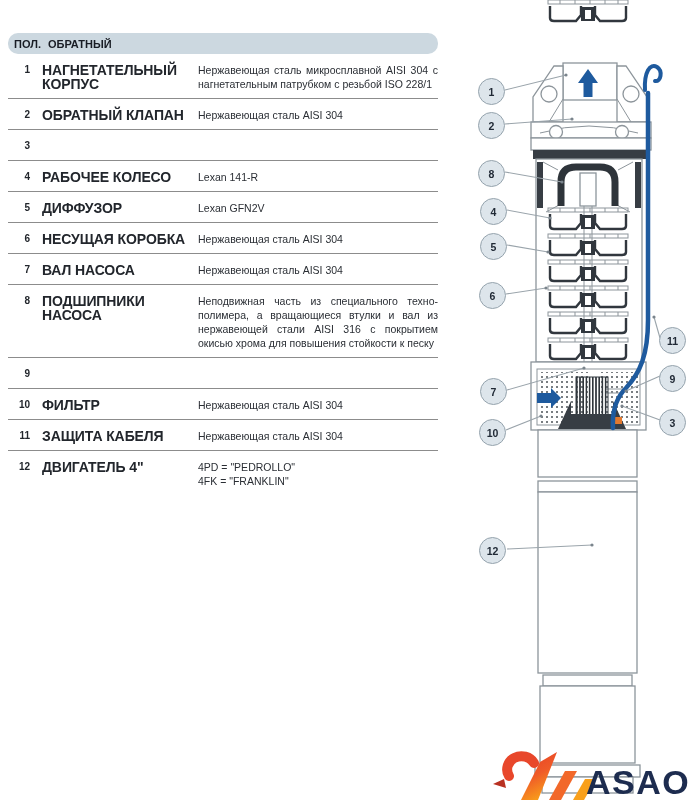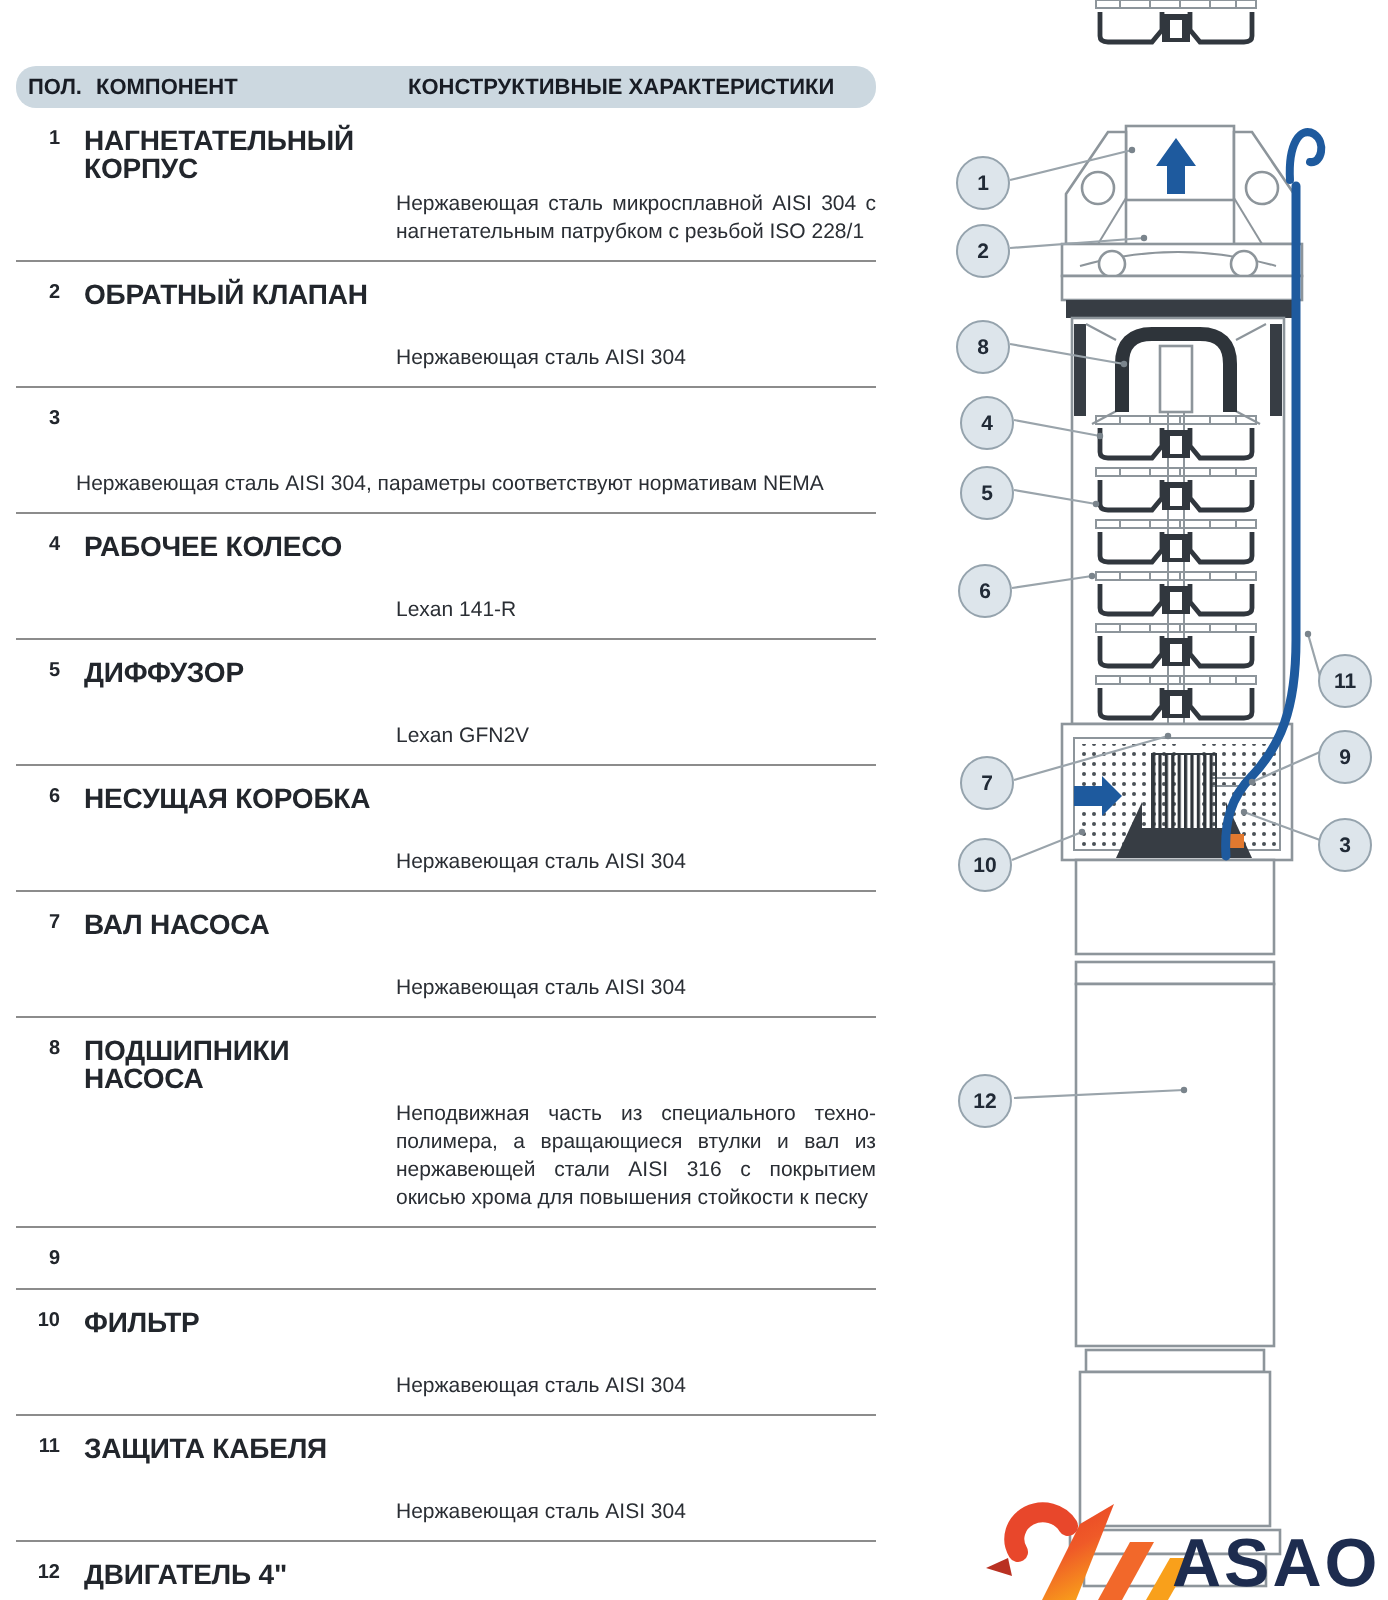--- a/index.html
+++ b/index.html
@@ -13,21 +13,21 @@
   .c-num{width:22px;text-align:right;flex:none;}
   .c-name{width:148px;margin-left:12px;flex:none;white-space:pre-line;}
   .c-desc{flex:1;margin-left:8px;white-space:pre-line;text-align:justify;}
   .thead .c-num{text-align:left;padding-left:6px;width:28px;}
   .thead .c-name{margin-left:6px;}
   .row{display:flex;padding:9px 0 7px;border-bottom:1px solid #8c8c8c;
        font-size:10.5px;line-height:14px;}
   .row:last-child{border-bottom:none;}
   .row .c-num{font-weight:bold;font-size:10px;}
   .row .c-name{font-weight:bold;font-size:14px;letter-spacing:-0.1px;}
-  .row .c-desc{color:#2a2e34;margin-top:32px;}
+  .row .c-desc{color:#2a2e34;}
 
   
   .diagram-svg{position:absolute;left:0;top:0;pointer-events:none;}
   .callout{position:absolute;width:27px;height:27px;border-radius:50%;
            background:#dde5eb;border:1.5px solid #95a3ad;box-sizing:border-box;
            display:flex;align-items:center;justify-content:center;
            font-size:10.5px;font-weight:bold;color:#212a36;}
   .logo-text{position:absolute;left:586px;top:763px;font-size:34px;font-weight:bold;
              letter-spacing:1.5px;color:#1d2c4f;}
 
@@ -38,37 +38,35 @@
   .leader{stroke:#9aa4ab;stroke-width:1.1;}
 </style>
 </head>
 <body>
 
 <div class="page">
 
   <div class="spec-table">
     <div class="thead">
       <div class="c-num">ПОЛ.</div>
-      <div class="c-name">КОМПОНЕНТ</div>
-      <div class="c-desc" style="text-align:left;">КОНСТРУКТИВНЫЕ ХАРАКТЕРИСТИКИ</div>
+      <div class="c-name">ОБРАТНЫЙ</div>
     </div>
 
     <div class="row">
       <div class="c-num">1</div>
       <div class="c-name">НАГНЕТАТЕЛЬНЫЙ КОРПУС</div>
       <div class="c-desc">Нержавеющая сталь микросплавной AISI 304 с нагнетательным патрубком с резьбой ISO 228/1</div>
     </div>
     <div class="row">
       <div class="c-num">2</div>
       <div class="c-name">ОБРАТНЫЙ КЛАПАН</div>
       <div class="c-desc">Нержавеющая сталь AISI 304</div>
     </div>
     <div class="row">
       <div class="c-num">3</div>
-      <div class="c-desc">Нержавеющая сталь AISI 304, параметры соответствуют нормативам NEMA</div>
     </div>
     <div class="row">
       <div class="c-num">4</div>
       <div class="c-name">РАБОЧЕЕ КОЛЕСО</div>
       <div class="c-desc">Lexan 141-R</div>
     </div>
     <div class="row">
       <div class="c-num">5</div>
       <div class="c-name">ДИФФУЗОР</div>
       <div class="c-desc">Lexan GFN2V</div>

